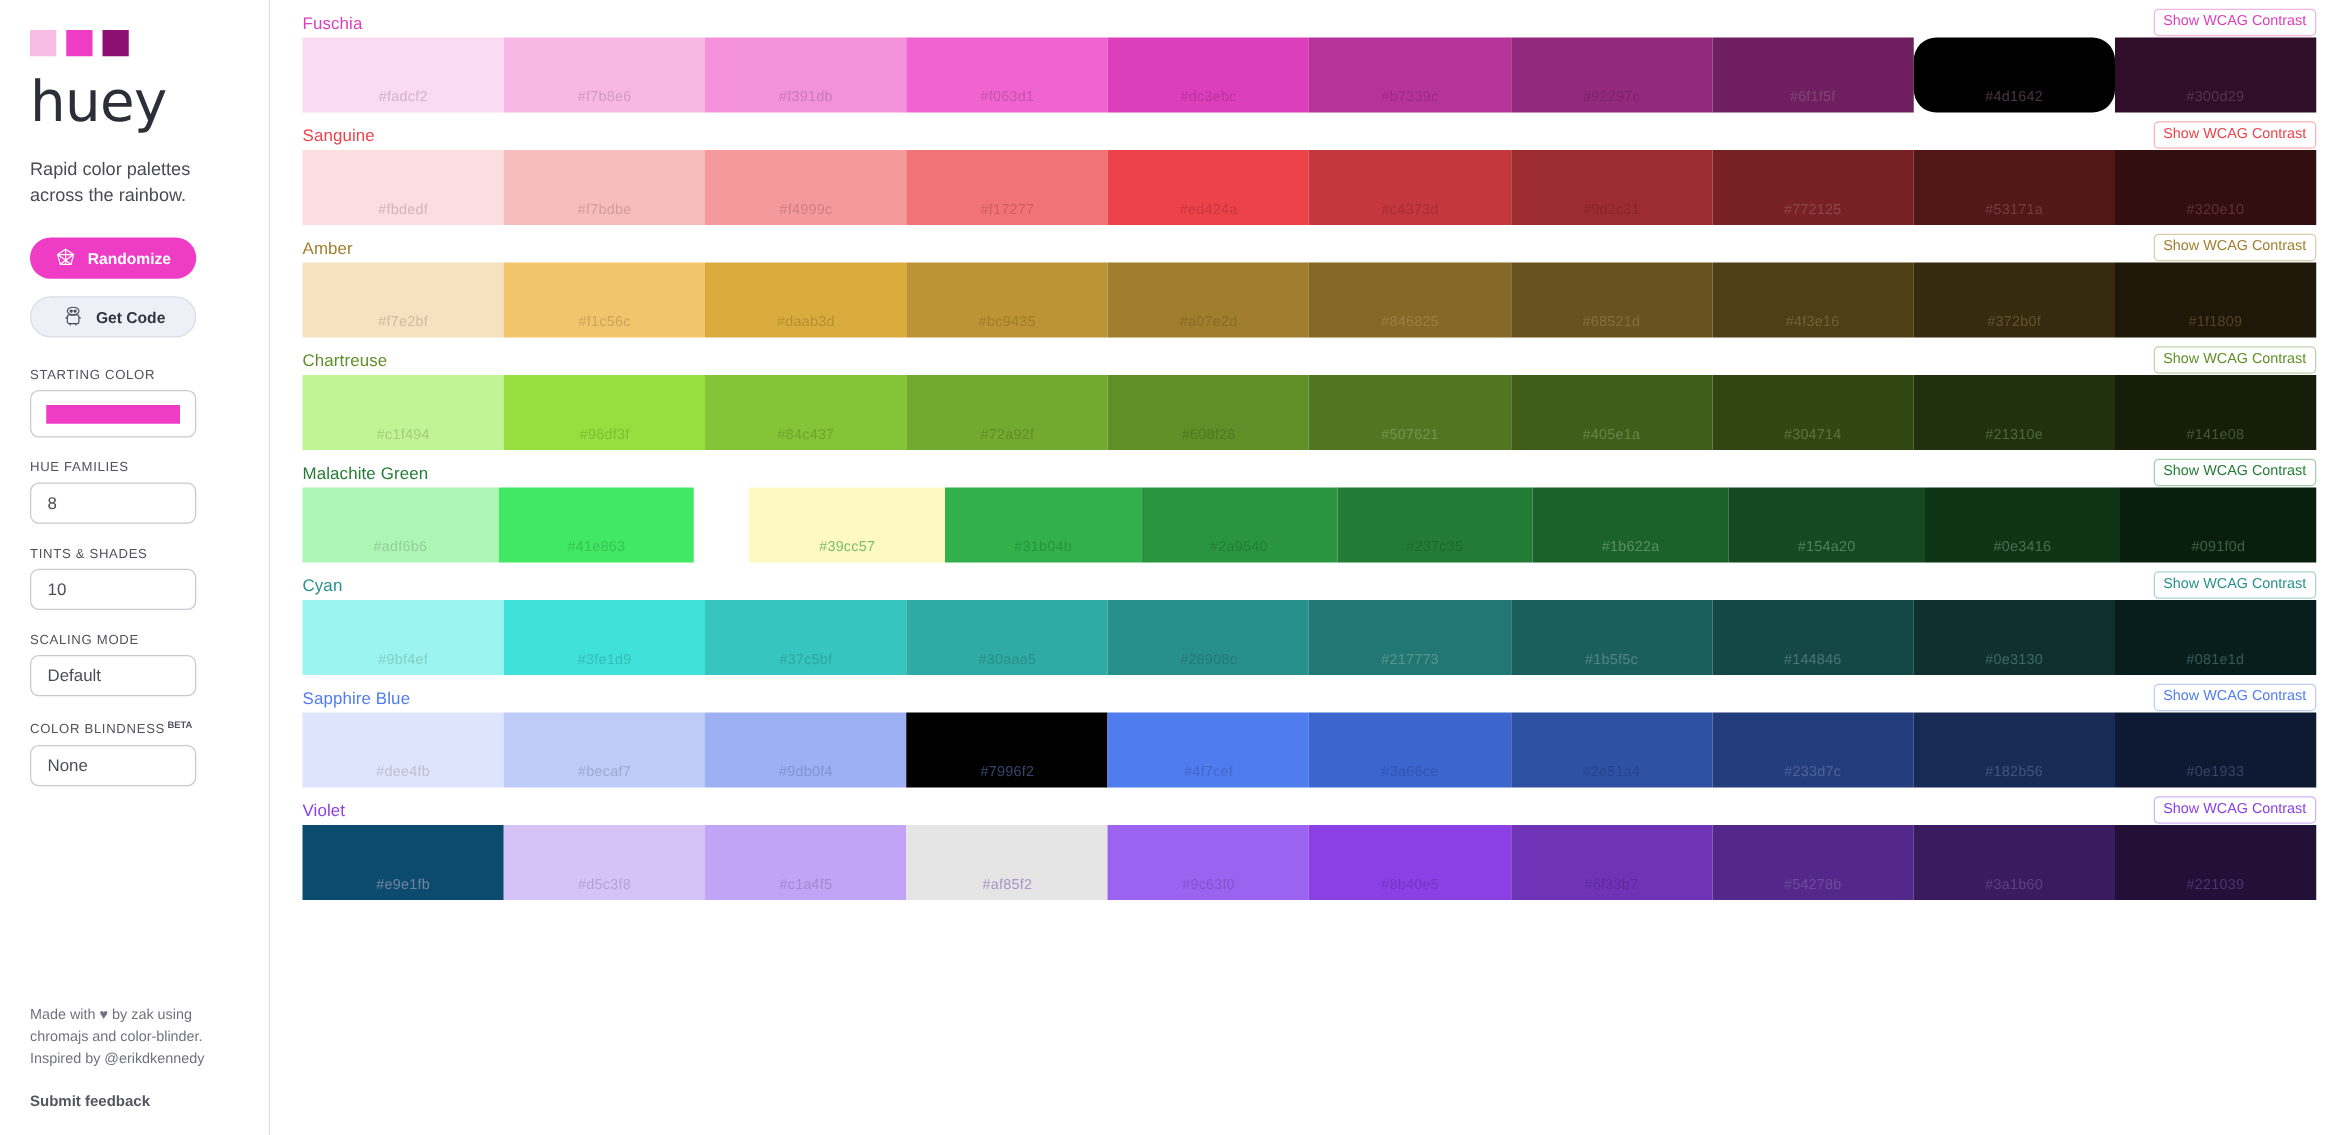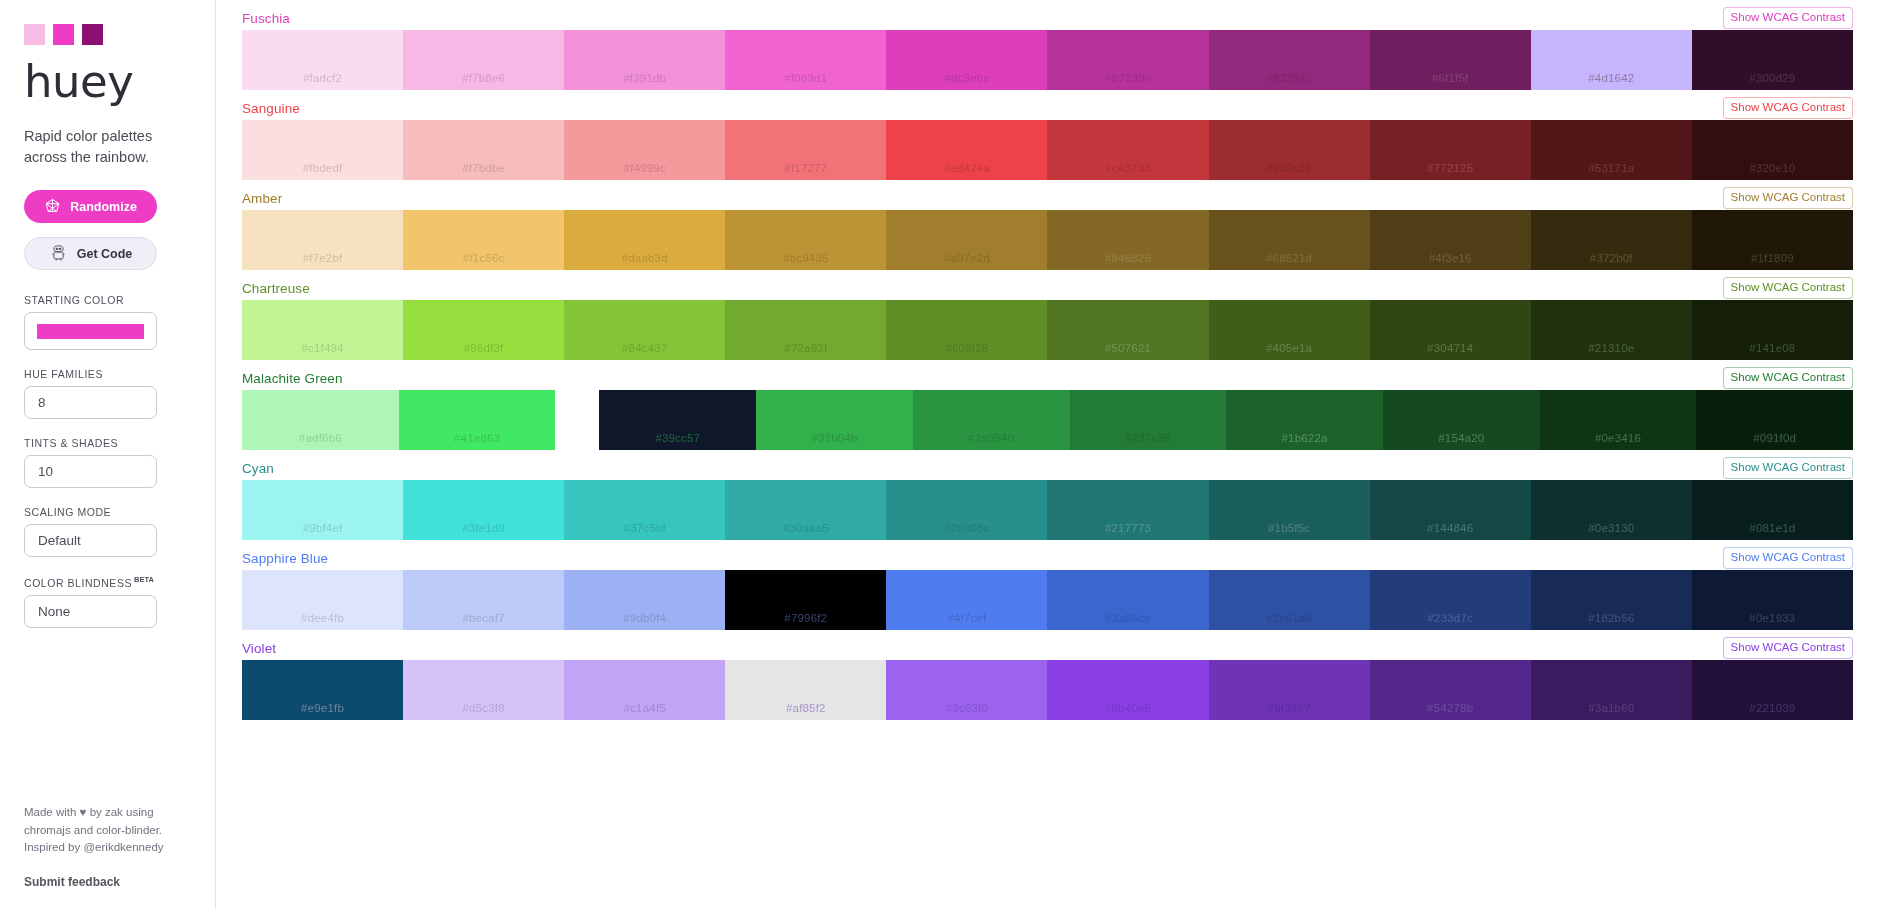--- a/index.html
+++ b/index.html
@@ -324,21 +324,21 @@
           </div>
           <div class="swatch" style="background: rgb(183, 51, 156);">
             <span class="swatch-label" style="color: rgb(138, 39, 118);">#b7339c</span>
           </div>
           <div class="swatch" style="background: rgb(146, 41, 124);">
             <span class="swatch-label" style="color: rgb(111, 32, 95);">#92297c</span>
           </div>
           <div class="swatch" style="background: rgb(111, 31, 95);">
             <span class="swatch-label" style="color: rgb(138, 91, 125);">#6f1f5f</span>
           </div>
-          <div class="swatch" style="background: #c4b5fd;">
+          <div class="swatch" style="background: #000000; border-radius: 18px;">
             <span class="swatch-label" style="color: rgb(123, 83, 112);">#4d1642</span>
           </div>
           <div class="swatch" style="background: rgb(48, 13, 41);">
             <span class="swatch-label" style="color: rgb(109, 73, 99);">#300d29</span>
           </div>
         </div>
       </section>
       <section class="palette-row">
         <div class="row-head">
           <div class="row-title" style="color: rgb(237, 66, 74);">Sanguine</div>
@@ -458,21 +458,21 @@
           <div class="row-title" style="color: rgb(35, 124, 53);">Malachite Green</div>
           <button class="wcag-btn" style="color: rgb(35, 124, 53); border: 1px solid rgba(35, 124, 53, 0.4);">Show WCAG Contrast</button>
         </div>
         <div class="swatches">
           <div class="swatch" style="background: rgb(173, 246, 182);">
             <span class="swatch-label" style="color: rgb(130, 185, 137);">#adf6b6</span>
           </div>
           <div class="swatch" style="background: rgb(65, 232, 99);">
             <span class="swatch-label" style="color: rgb(49, 174, 74);">#41e863</span>
           </div>
-          <div class="swatch" style="background: #0f172a; margin-left: 44px;">
+          <div class="swatch" style="background: #fef9c3; margin-left: 44px;">
             <span class="swatch-label" style="color: rgb(43, 153, 65);">#39cc57</span>
           </div>
           <div class="swatch" style="background: rgb(49, 176, 75);">
             <span class="swatch-label" style="color: rgb(37, 132, 56);">#31b04b</span>
           </div>
           <div class="swatch" style="background: rgb(42, 149, 64);">
             <span class="swatch-label" style="color: rgb(31, 112, 48);">#2a9540</span>
           </div>
           <div class="swatch" style="background: rgb(35, 124, 53);">
             <span class="swatch-label" style="color: rgb(26, 93, 40);">#237c35</span>

